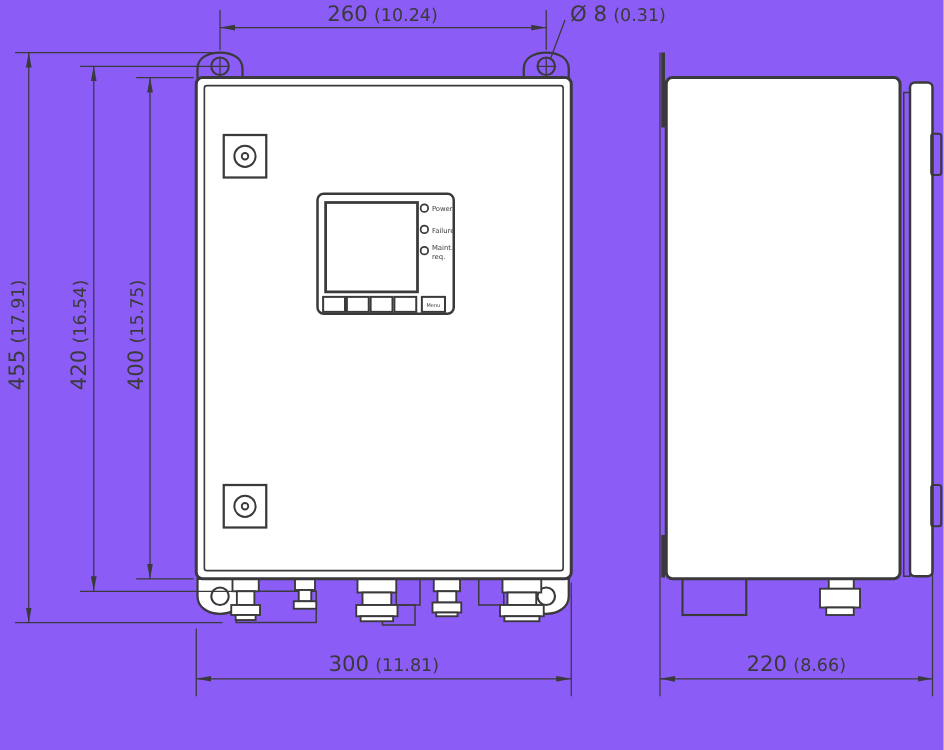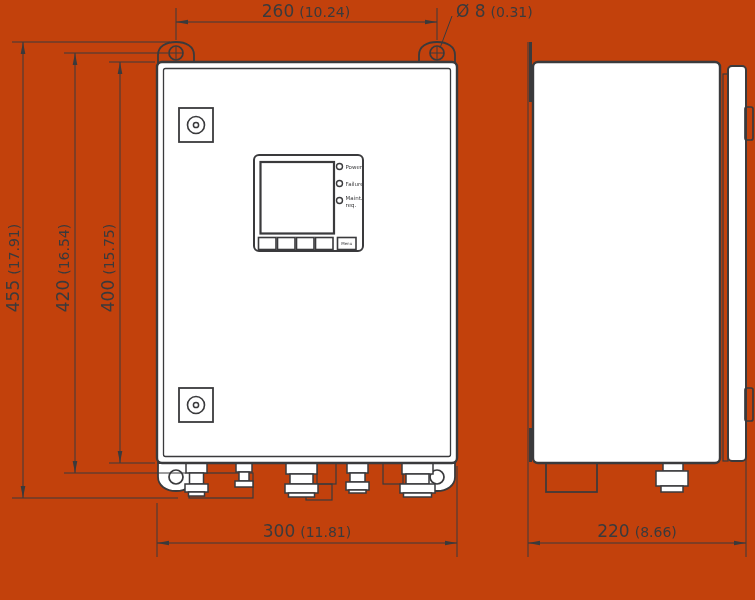--- a/index.html
+++ b/index.html
@@ -1,19 +1,19 @@
 <!DOCTYPE html>
 <html><head>
 <meta charset="utf-8">
 <style>
   html,body{margin:0;padding:0;background:#fff;}
   .stage{
     position:relative;
     width:755px;height:600px;
-    background:#c2410c;
+    background:#8b5cf6;
     font-family:"DejaVu Sans", sans-serif;
     overflow:hidden;
   }
   svg{display:block}
   .ln{stroke:#3a3a3c;fill:none;}
   .thick{stroke-width:2.4;}
   .med{stroke-width:1.8;}
   .thin{stroke-width:1.2;}
   .hair{stroke-width:1;}
   .bracket{stroke-width:3;}

